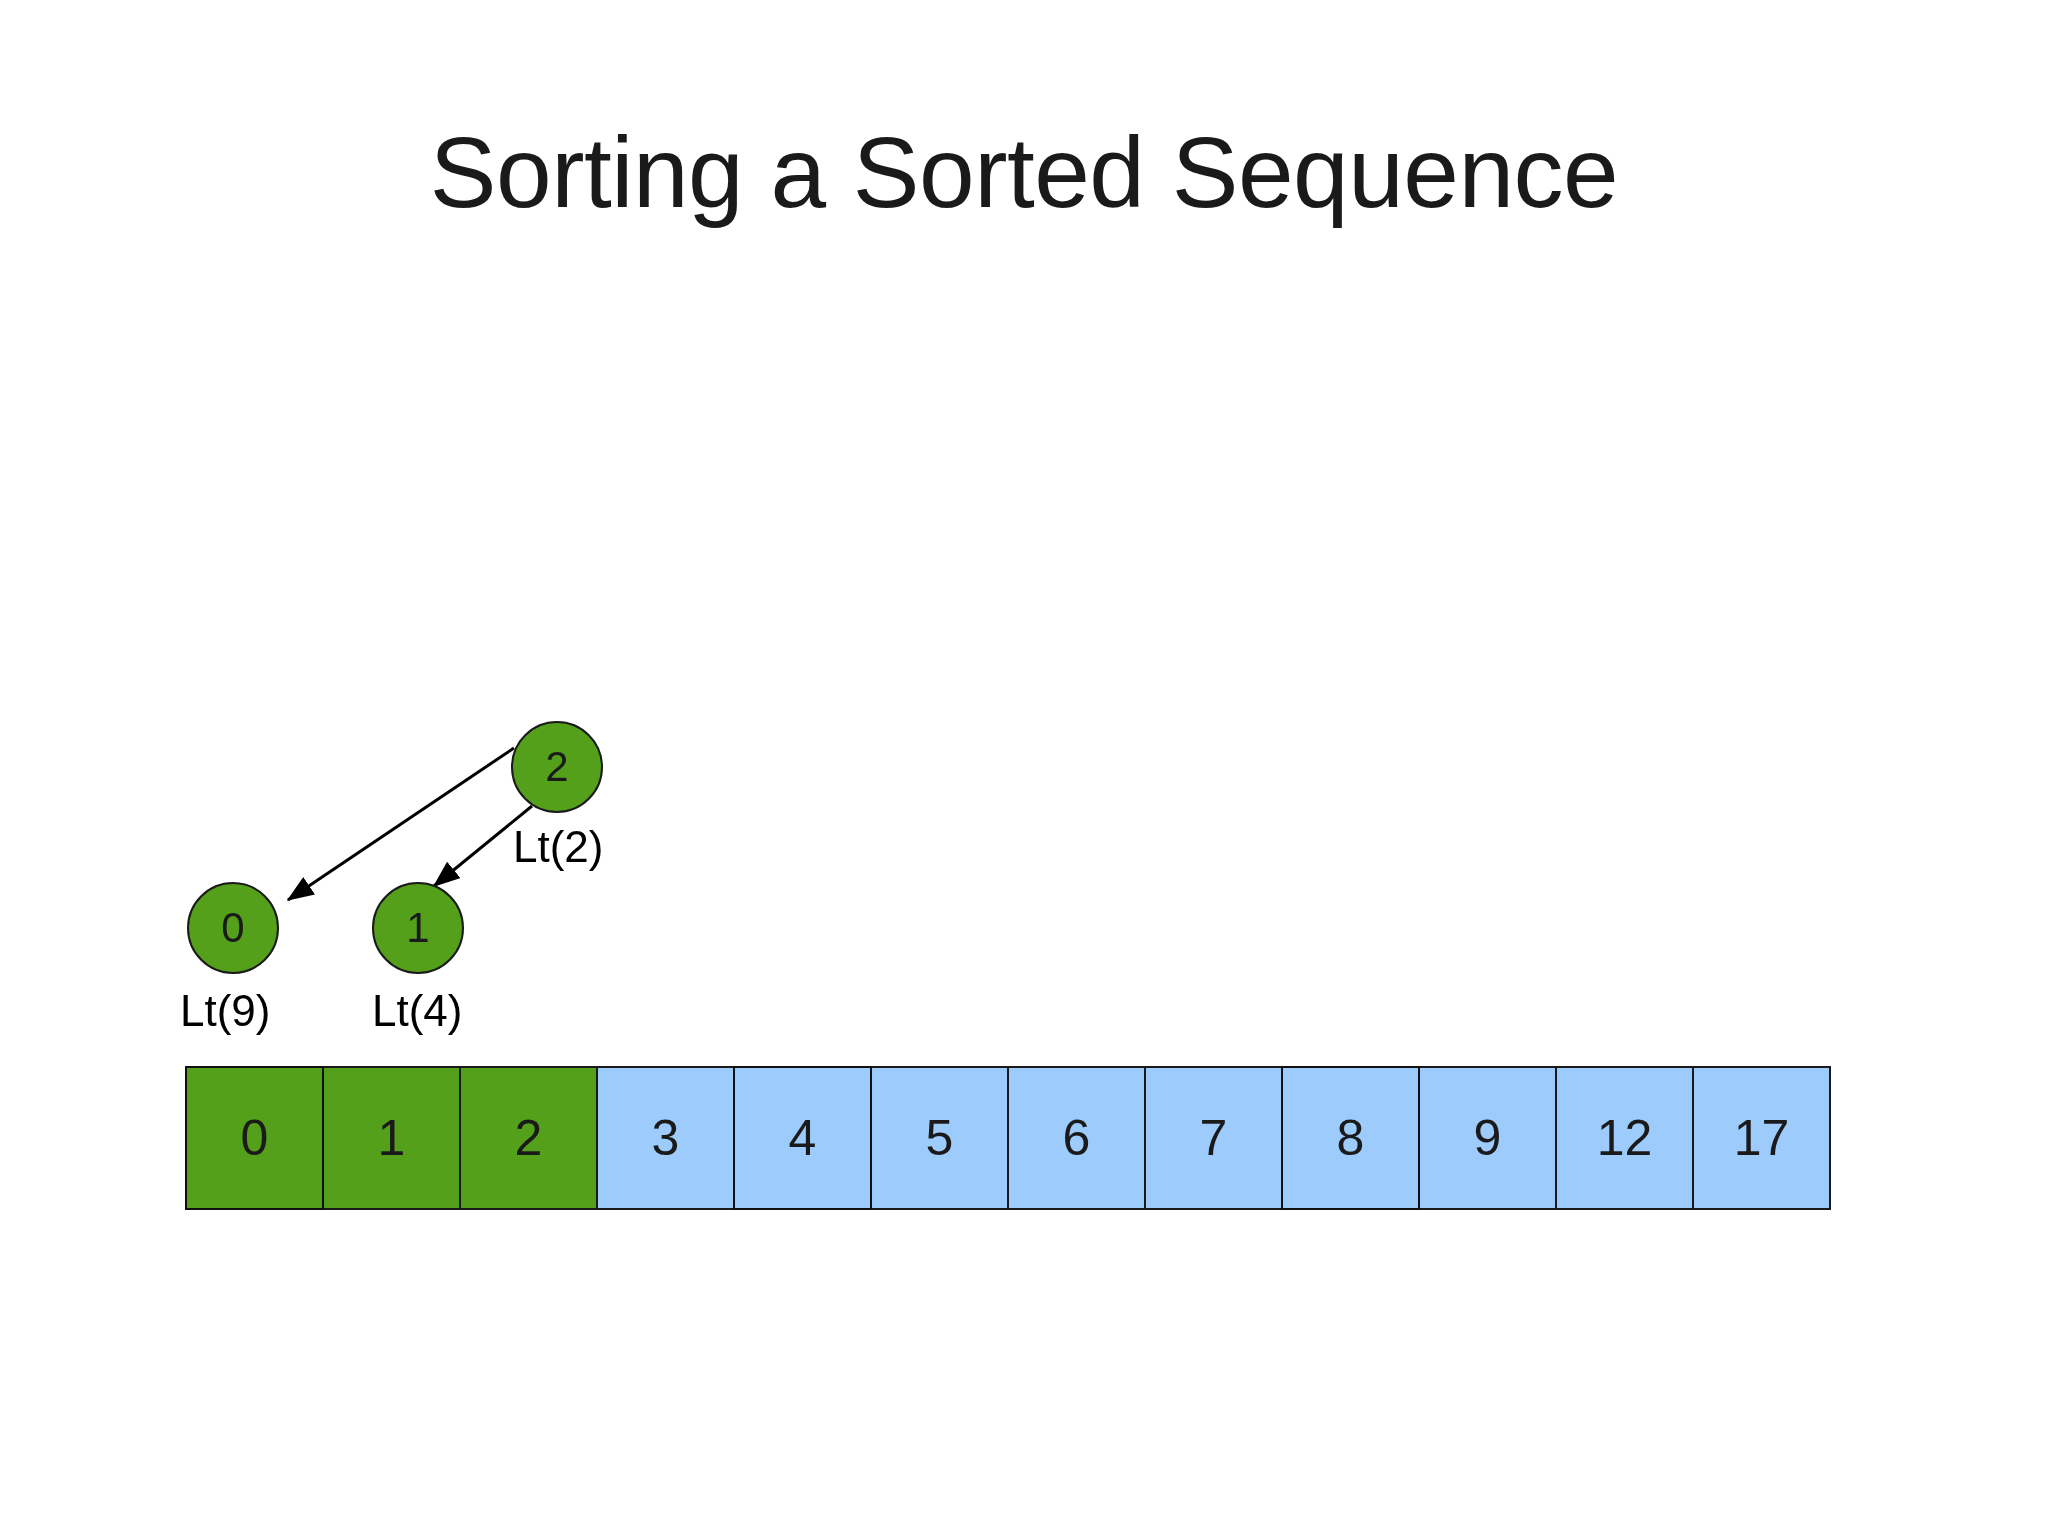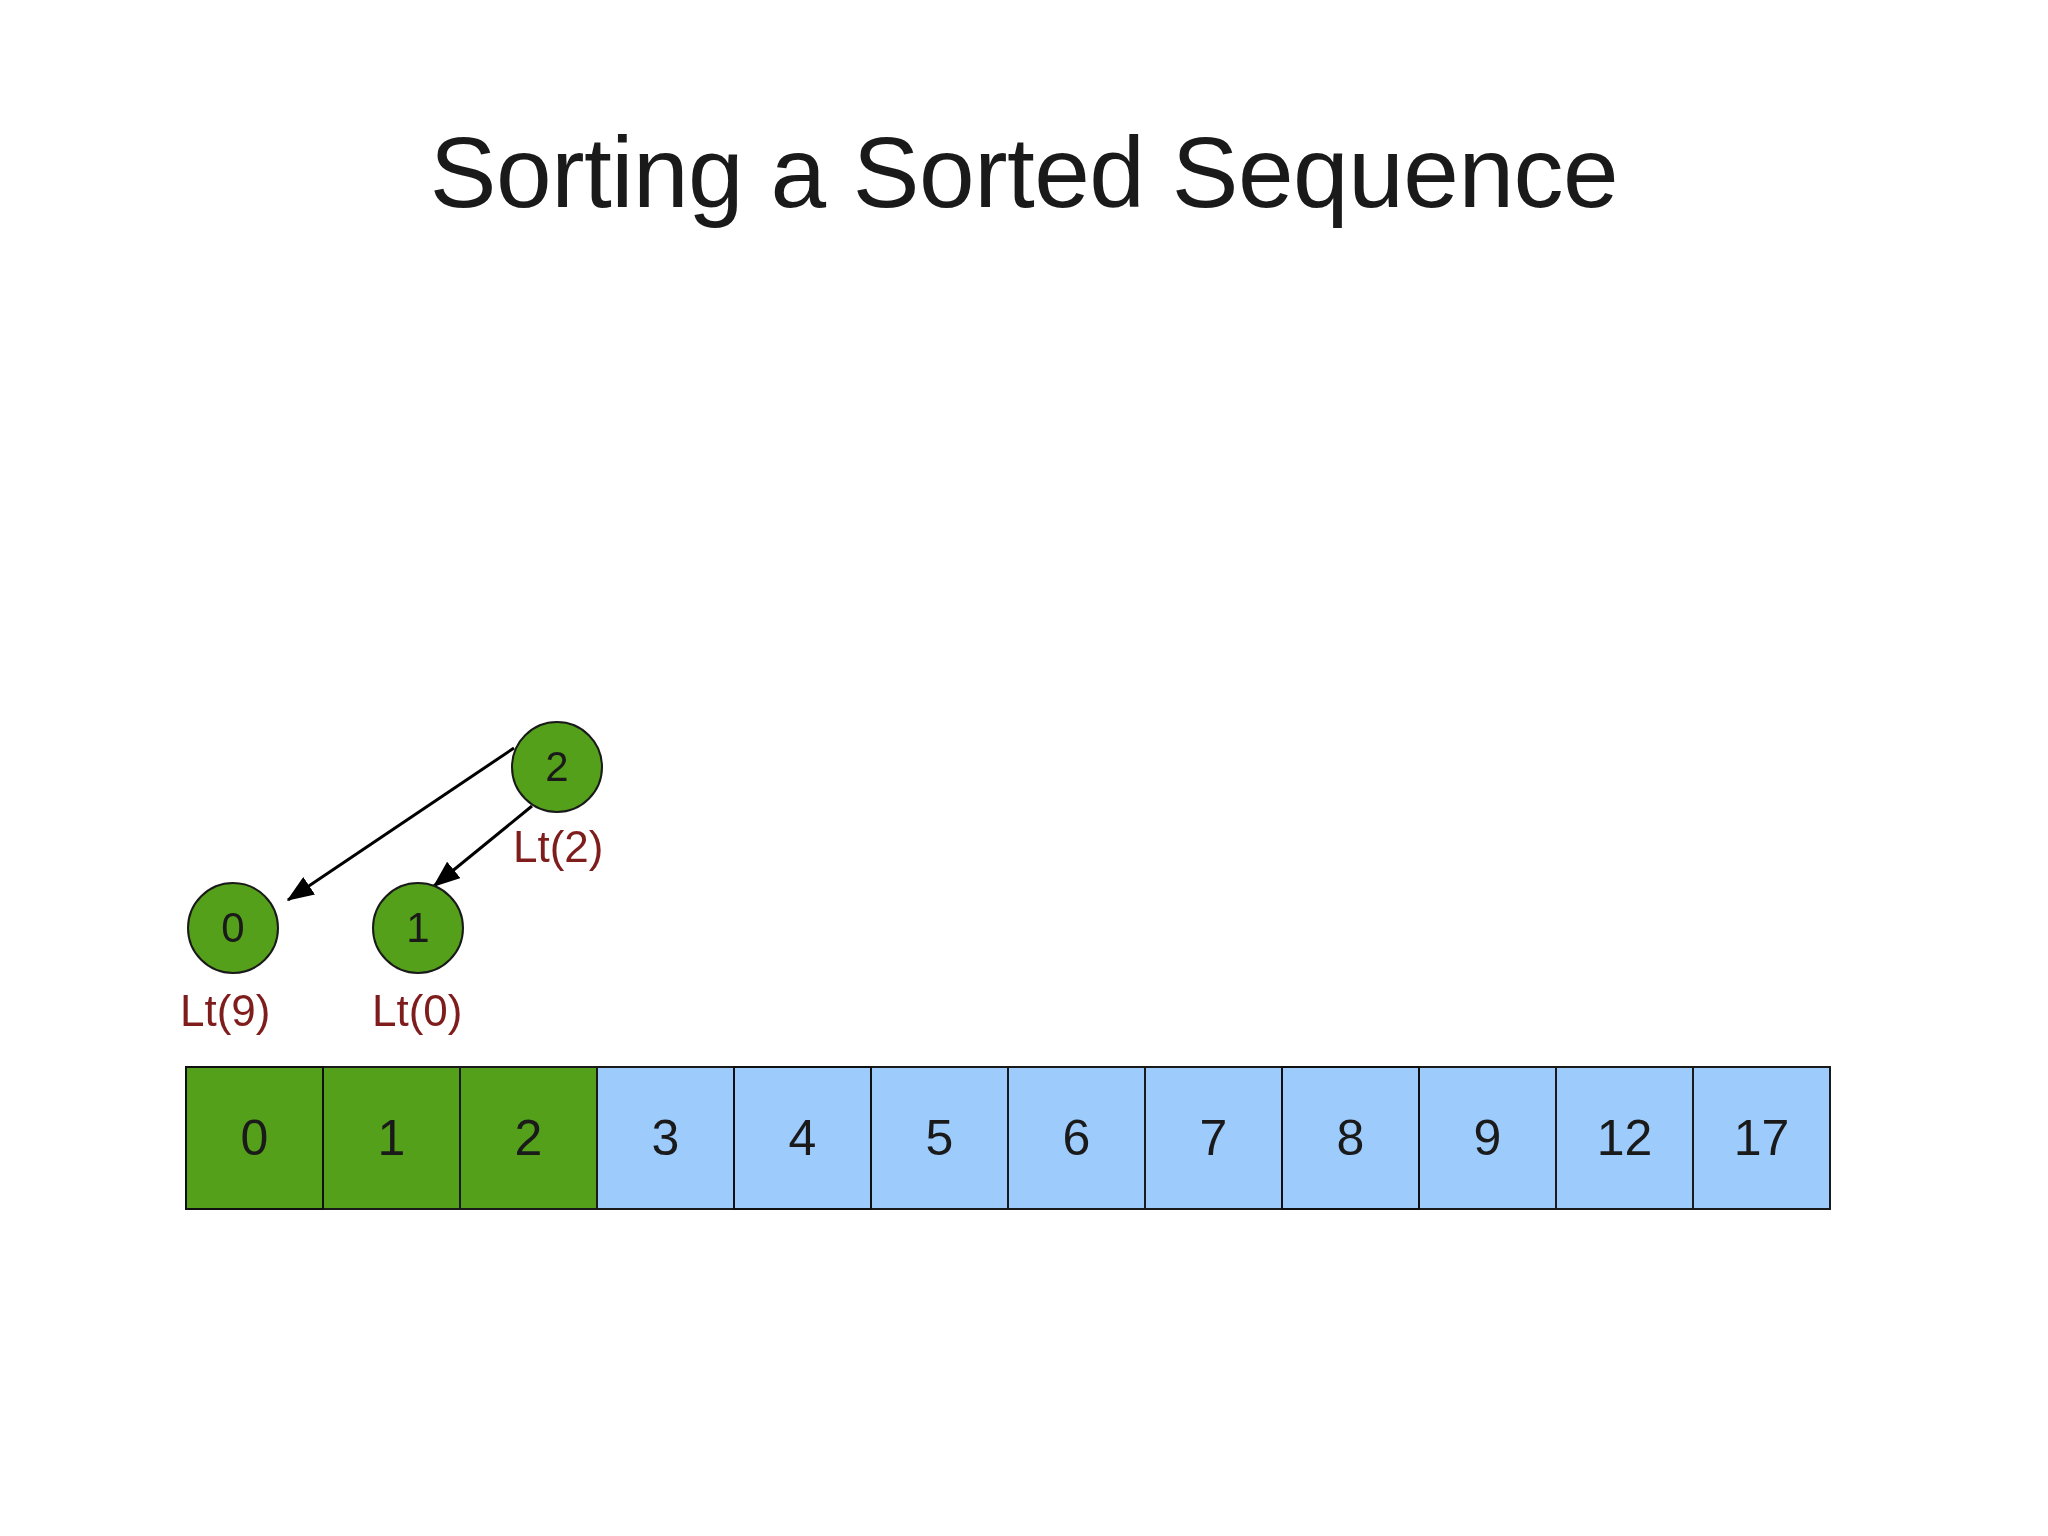--- a/index.html
+++ b/index.html
@@ -54,21 +54,21 @@
     justify-content: center;
     font-family: "Liberation Sans", sans-serif;
     font-size: 42px;
     color: #1a1a1a;
     line-height: 1;
   }
   .graph-label {
     position: absolute;
     font-family: "Liberation Sans", sans-serif;
     font-size: 44px;
-    color: #7f1d1d;
+    color: #000000;
     white-space: nowrap;
     line-height: 1;
   }
 
   
   #array-row {
     position: absolute;
     left: 185px;
     top: 1066px;
     display: flex;
@@ -118,21 +118,21 @@
   <div class="graph-label" style="left:513px; top:825px;">Lt(2)</div>
 
   <div class="graph-node" style="left:187px; top:882px;">
     <span>0</span>
   </div>
   <div class="graph-label" style="left:180px; top:989px;">Lt(9)</div>
 
   <div class="graph-node" style="left:372px; top:882px;">
     <span>1</span>
   </div>
-  <div class="graph-label" style="left:372px; top:989px;">Lt(0)</div>
+  <div class="graph-label" style="left:372px; top:989px;">Lt(4)</div>
 
   <div id="array-row">
       <div class="array-cell green emph">
         <span>0</span>
       </div>
       <div class="array-cell green">
         <span>1</span>
       </div>
       <div class="array-cell green">
         <span>2</span>

